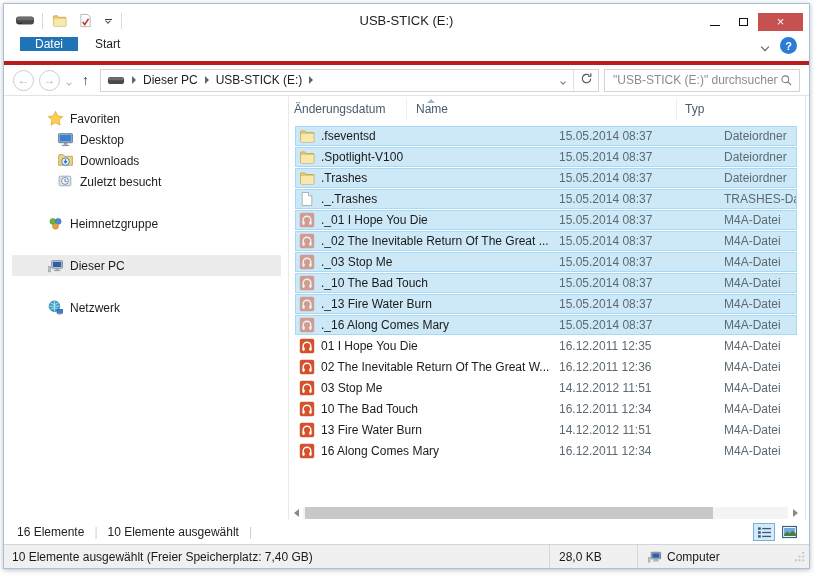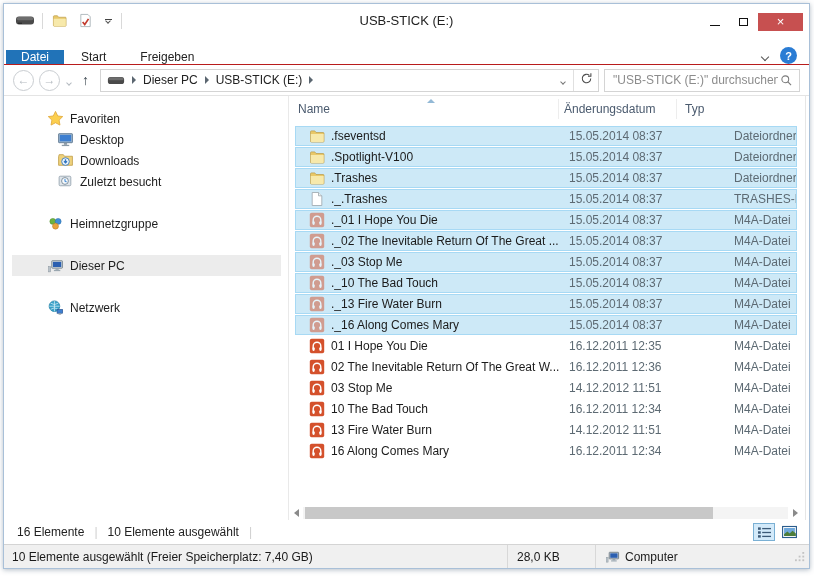--- a/index.html
+++ b/index.html
@@ -23,21 +23,21 @@
   .chev{width:6px;height:6px;border-right:1.4px solid #555;border-bottom:1.4px solid #555;transform:rotate(45deg);display:inline-block;}
   .chev.small{width:4px;height:4px;margin-top:-2px;}
   .title{position:absolute;left:50%;top:9px;transform:translateX(-50%);font-size:13px;color:#222;white-space:nowrap;}
   .captions{position:absolute;right:6px;top:9px;display:flex;height:18px;}
   .cap{width:29px;display:flex;align-items:center;justify-content:center;}
   .cap .minbar{width:10px;height:1px;background:#111;margin-top:6px;}
   .cap .maxbox{width:9px;height:8px;border:1px solid #111;}
   .cap.close{width:45px;background:#c75050;color:#fff;font-size:13px;line-height:18px;}
 
   
-  .tabrow{height:28px;border-bottom:1px solid #b91c1c;display:flex;align-items:flex-end;padding-left:2px;flex:none;font-size:12px;}
+  .tabrow{height:28px;border-bottom:4px solid #b91c1c;display:flex;align-items:flex-start;padding-left:16px;flex:none;font-size:12px;}
   .tab{padding:0 17px;display:flex;align-items:center;color:#222;}
   .tab.active{background:#2173b8;color:#fff;padding:0 15px;}
   .ribbon-right{margin-left:auto;display:flex;align-items:center;gap:12px;padding-right:12px;}
   .help-btn{width:17px;height:17px;border-radius:50%;background:#2a7cd4;color:#fff;font-size:11px;font-weight:bold;
     display:flex;align-items:center;justify-content:center;}
 
   
   .addressrow{height:31px;border-bottom:1px solid #e4e4e4;display:flex;align-items:center;padding:0 9px;gap:5px;flex:none;}
   .navcircle{width:21px;height:21px;border-radius:50%;border:1px solid #c9cdd1;display:flex;align-items:center;justify-content:center;
     color:#b4bac0;font-size:12px;line-height:1;}
@@ -65,21 +65,21 @@
 
   .content{flex:1;display:flex;flex-direction:column;min-width:0;border-left:1px solid #e9e9e9;position:relative;}
   .list-body{display:flex;flex-direction:column;border-right:1px solid #e6e6e6;margin-right:3px;flex:1;min-height:0;}
   .listheader{height:26px;display:flex;align-items:center;font-size:12px;color:#4a5a6e;flex:none;position:relative;}
   .hcell{height:20px;display:flex;align-items:center;border-right:1px solid #ededed;}
   .hcell.name{width:270px;padding-left:9px;}
   .hcell.date{width:118px;padding-left:5px;}
   .hcell.type{flex:1;padding-left:8px;border-right:none;}
   .sortmark{position:absolute;left:138px;top:3px;width:0;height:0;border-left:4px solid transparent;border-right:4px solid transparent;border-bottom:4px solid #93b9d6;}
   .rows{padding-top:4px;}
-  .row{height:20px;margin:0 8px 1px 6px;display:flex;align-items:center;font-size:12px;color:#1b1b1b;border:1px solid transparent;padding-left:13px;}
+  .row{height:20px;margin:0 8px 1px 6px;display:flex;align-items:center;font-size:12px;color:#1b1b1b;border:1px solid transparent;padding-left:3px;}
   .row.selected{background:#cde9f7;border-color:#a7d9f4;}
   .cell-name{width:256px;flex:none;display:flex;align-items:center;gap:6px;overflow:hidden;}
   .cell-name .ico{width:16px;height:16px;flex:none;display:inline-flex;}
   .cell-name .ico svg{width:16px;height:16px;}
   .cell-name .txt{white-space:nowrap;overflow:hidden;}
   .ico.faded svg{opacity:.5;}
   .cell-date{width:118px;flex:none;color:#5d6a73;padding-left:4px;white-space:nowrap;}
   .cell-type{flex:1;color:#5d6a73;padding-left:8px;white-space:nowrap;overflow:hidden;margin-left:43px;}
   .filler{flex:1;}
   .hscroll{height:14px;flex:none;display:flex;align-items:center;background:#fff;margin-right:3px;}
@@ -90,21 +90,21 @@
   .hs-thumb{position:absolute;left:2px;top:0;height:12px;width:408px;background:#c8c8c8;}
 
   
   .statusbar1{height:24px;flex:none;display:flex;align-items:center;font-size:12px;color:#222;padding-left:13px;}
   .sb-sep{color:#cfcfcf;margin:0 10px;}
   .viewbtns{margin-left:auto;display:flex;gap:3px;padding-right:9px;}
   .viewbtn{width:22px;height:18px;display:flex;align-items:center;justify-content:center;border:1px solid transparent;}
   .viewbtn.selected{background:#d3eafa;border-color:#7ab0d4;}
   .statusbar2{height:24px;flex:none;background:#f0f0f0;border-top:1px solid #d4d4d4;display:flex;align-items:center;font-size:12px;color:#1a1a1a;justify-content:center;}
   .sb2-msg{width:503px;flex:none;padding-left:8px;white-space:nowrap;overflow:hidden;}
-  .sb2-size{width:88px;flex:none;border-left:1px solid #d8d8d8;height:100%;display:flex;align-items:center;padding-left:9px;}
+  .sb2-size{width:88px;flex:none;border-left:1px solid #d8d8d8;height:100%;display:flex;align-items:center;padding-left:9px;margin-left:42px;}
   .sb2-loc{flex:1;border-left:1px solid #d8d8d8;height:100%;display:flex;align-items:center;gap:5px;padding-left:9px;}
   .sb2-loc .ico{display:inline-flex;width:15px;height:15px;}
   .grip{margin-left:auto;margin-right:3px;align-self:flex-end;margin-bottom:2px;}
 </style>
 </head>
 <body>
 
 <div class="window">
 
   <div class="titlebar">
@@ -145,21 +145,20 @@
         </button>
       <button class="cap close">
           <span>×</span>
         </button>
     </div>
   </div>
 
   <div class="tabrow">
     <div class="tab active">Datei</div>
     <div class="tab">Start</div>
-    <div class="tab">Freigeben</div>
     <div class="ribbon-right">
       <button><span class="chev"></span></button>
       <button class="help-btn">?</button>
     </div>
   </div>
 
   <div class="addressrow">
     <button class="navcircle">
         <span>←</span>
       </button>
@@ -270,22 +269,22 @@
               <rect x="9.5" y="9.8" width="5.2" height="3.6" fill="#3e7fd0" stroke="#23508c" stroke-width="0.6"></rect>
               <rect x="10.9" y="13.4" width="2.4" height="1.3" fill="#8b9aa6"></rect>
             </svg>
           </span>
           <span>Netzwerk</span>
         </div>
       </div>
     <div class="content">
       <div class="list-body">
         <div class="listheader">
+          <div class="hcell date">Änderungsdatum</div>
           <div class="hcell name">Name</div>
-          <div class="hcell date">Änderungsdatum</div>
           <div class="hcell type">Typ</div>
           <span class="sortmark"></span>
         </div>
         <div class="rows" id="rows">
             <div class="row selected">
               <span class="cell-name">
                 <span class="ico">
                   <svg viewBox="0 0 16 16">
                     <path d="M1.5 3.8c0-.5.4-.9.9-.9h3.4l1.2 1.6h7.2c.5 0 .8.3.8.8v8c0 .5-.3.8-.8.8H2.4c-.5 0-.9-.4-.9-.9z" fill="#e9c868" stroke="#b89a47" stroke-width="0.7"></path>
                     <path d="M1.8 6h12.9v7.3c0 .4-.3.7-.7.7H2.5c-.4 0-.7-.3-.7-.7z" fill="#f7e9ab"></path>

